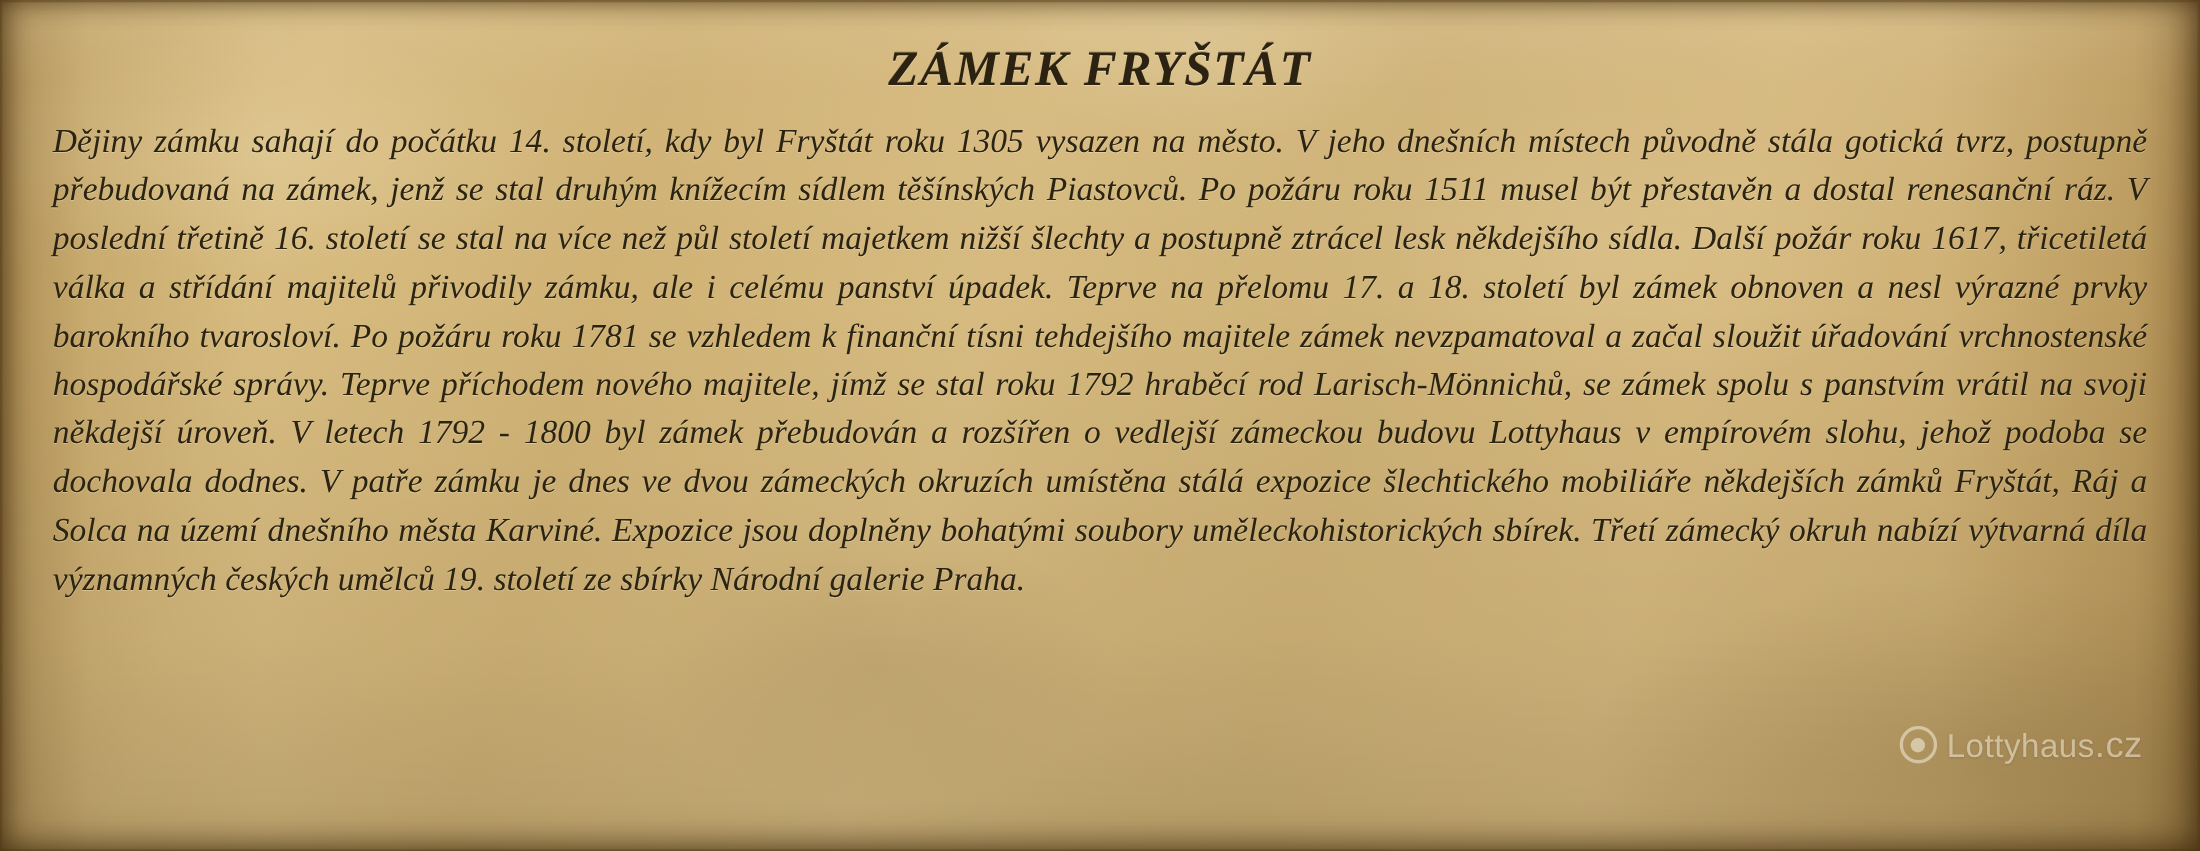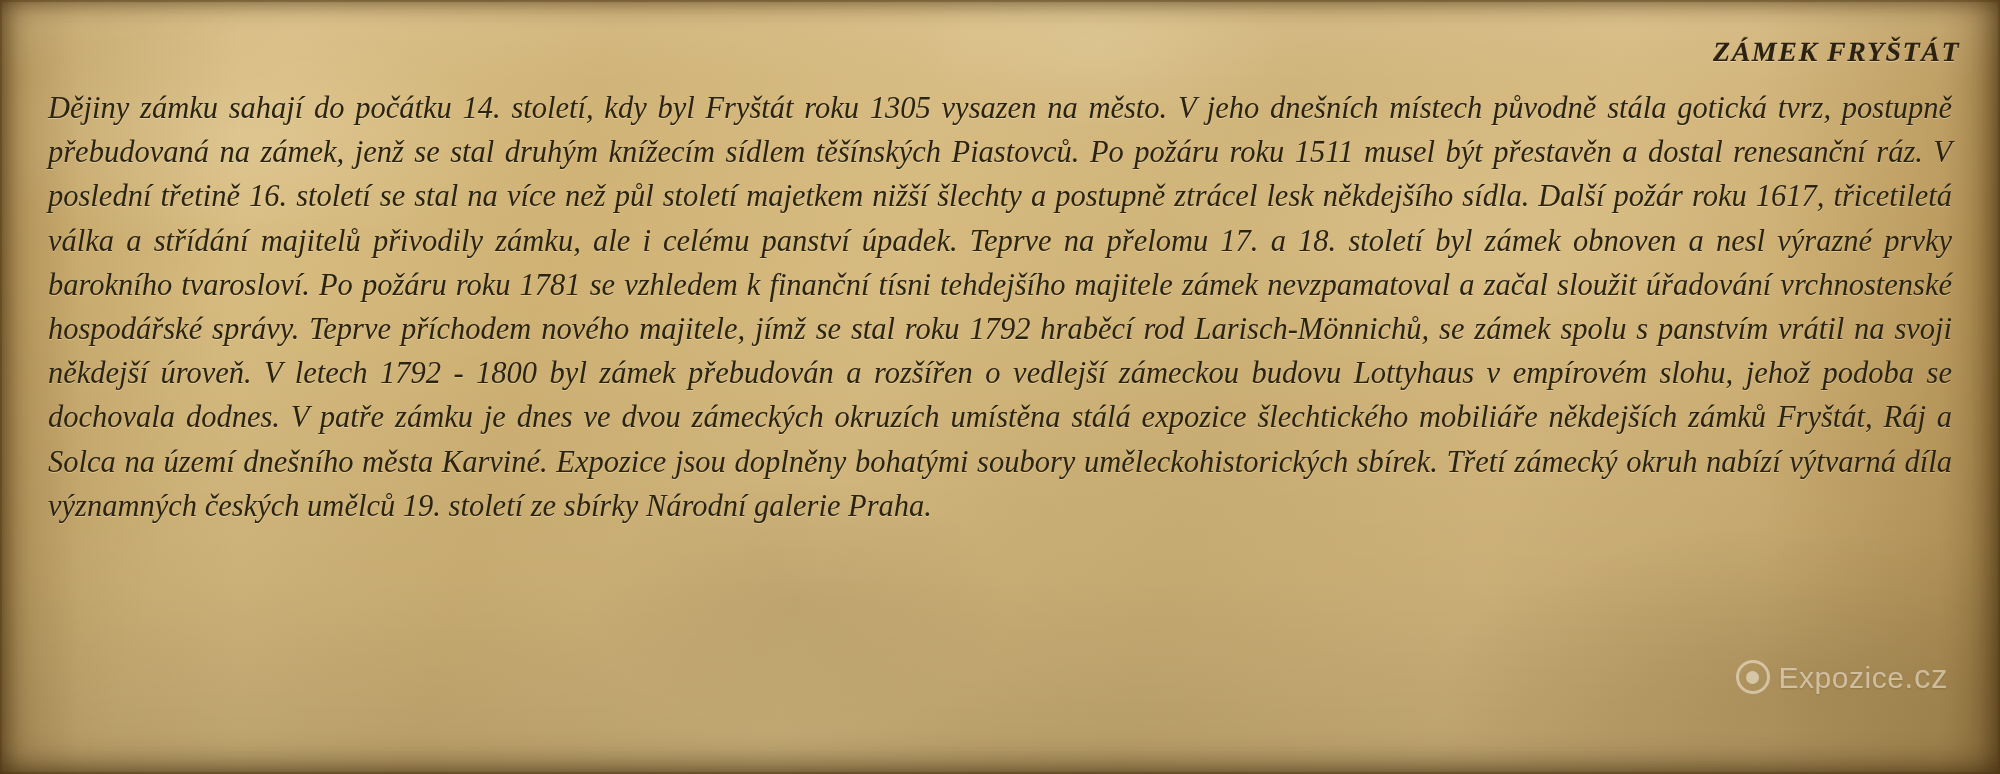--- a/index.html
+++ b/index.html
@@ -74,25 +74,25 @@
       inset 0 -14px 30px -8px rgba(60,40,12,0.50);
   }
 
   .content {
     position: relative;
     z-index: 2;
     padding: 22px 40px 10px 40px;
   }
 
   #title {
-    text-align: right;
+    text-align: center;
     font-family: "Liberation Serif", "DejaVu Serif", serif;
     font-style: italic;
     font-weight: bold;
-    font-size: 28px;
+    font-size: 45px;
     letter-spacing: 1.5px;
     color: #2b2212;
     margin: 14px 0 18px 0;
     text-shadow: 0 1px 0 rgba(255,245,210,0.45), 0 -1px 0 rgba(40,28,8,0.25);
   }
 
   #body-text {
     font-family: "Liberation Serif", "DejaVu Serif", serif;
     font-style: italic;
     font-size: 30.5px;
@@ -154,16 +154,16 @@
 <div id="plaque">
 
   <div class="content">
     <h1 id="title">ZÁMEK FRYŠTÁT</h1>
 
     <div id="body-text">Dějiny zámku sahají do počátku 14. století, kdy byl Fryštát roku 1305 vysazen na město. V jeho dnešních místech původně stála gotická tvrz, postupně přebudovaná na zámek, jenž se stal druhým knížecím sídlem těšínských Piastovců. Po požáru roku 1511 musel být přestavěn a dostal renesanční ráz. V poslední třetině 16. století se stal na více než půl století majetkem nižší šlechty a postupně ztrácel lesk někdejšího sídla. Další požár roku 1617, třicetiletá válka a střídání majitelů přivodily zámku, ale i celému panství úpadek. Teprve na přelomu 17. a 18. století byl zámek obnoven a nesl výrazné prvky barokního tvarosloví. Po požáru roku 1781 se vzhledem k finanční tísni tehdejšího majitele zámek nevzpamatoval a začal sloužit úřadování vrchnostenské hospodářské správy. Teprve příchodem nového majitele, jímž se stal roku 1792 hraběcí rod Larisch-Mönnichů, se zámek spolu s panstvím vrátil na svoji někdejší úroveň. V letech 1792 - 1800 byl zámek přebudován a rozšířen o vedlejší zámeckou budovu Lottyhaus v empírovém slohu, jehož podoba se dochovala dodnes. V patře zámku je dnes ve dvou zámeckých okruzích umístěna stálá expozice šlechtického mobiliáře někdejších zámků Fryštát, Ráj a Solca na území dnešního města Karviné. Expozice jsou doplněny bohatými soubory uměleckohistorických sbírek. Třetí zámecký okruh nabízí výtvarná díla významných českých umělců 19. století ze sbírky Národní galerie Praha.</div>
   </div>
 
   <div id="watermark">
     <span class="wm-mark"></span>
-    <span class="wm-text"><span>Expozice</span><span class="wm-suffix">.cz</span></span>
+    <span class="wm-text"><span>Lottyhaus</span><span class="wm-suffix">.cz</span></span>
   </div>
 
 </div>
 
 </body></html>

